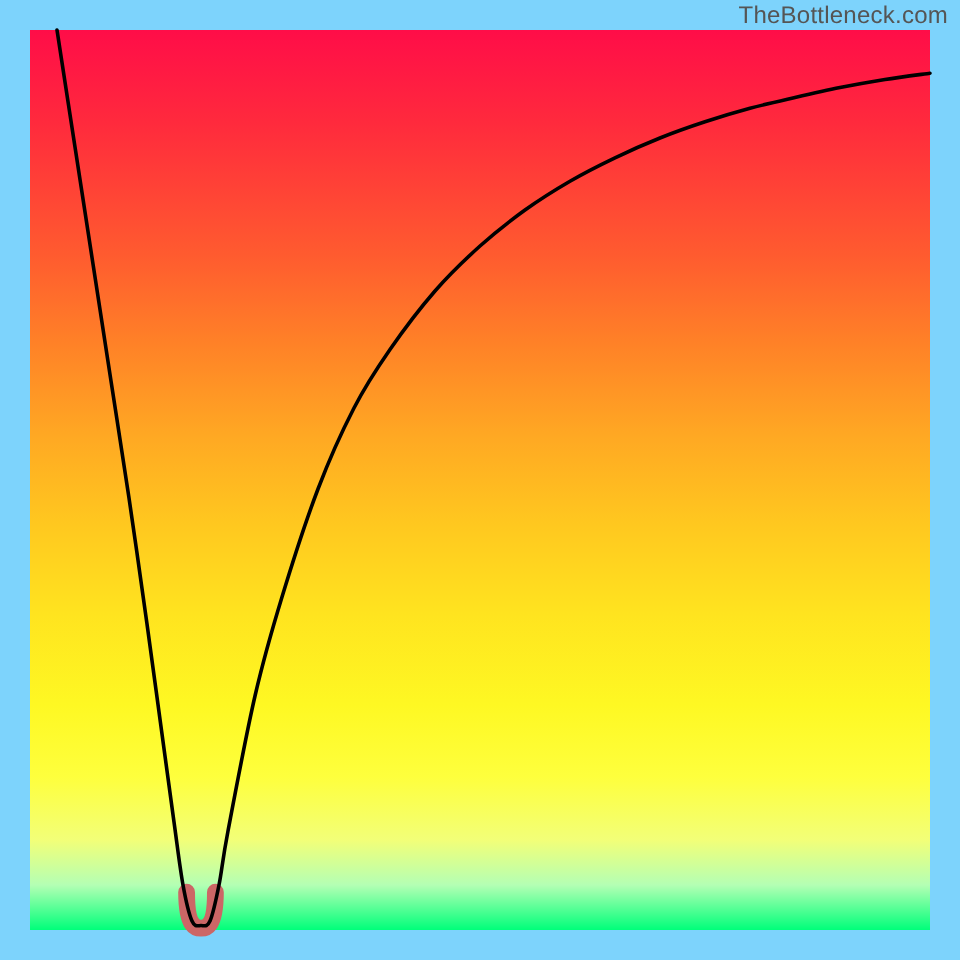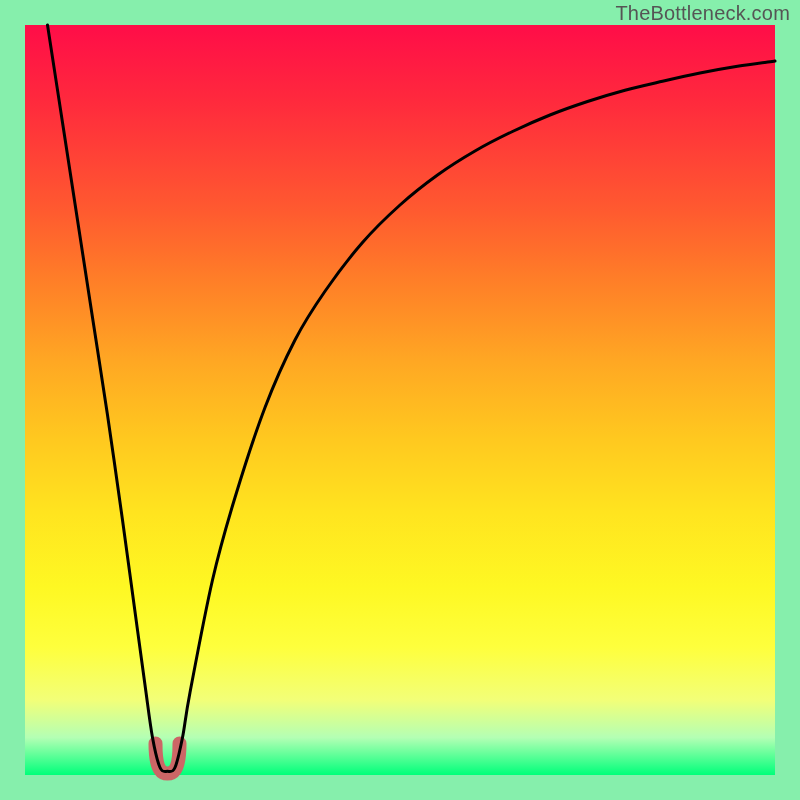--- a/index.html
+++ b/index.html
@@ -7,21 +7,21 @@
     padding: 0;
     width: 800px;
     height: 800px;
     overflow: hidden;
     background: #000;
     font-family: Arial, Helvetica, sans-serif;
   }
   .outer {
     width: 800px;
     height: 800px;
-    background: #86efac;
+    background: #7dd3fc;
     position: relative;
   }
   .plot-area {
     position: absolute;
     left: 25px;
     top: 25px;
     width: 750px;
     height: 750px;
     background: linear-gradient(to bottom,
       #ff0d48 0%,

